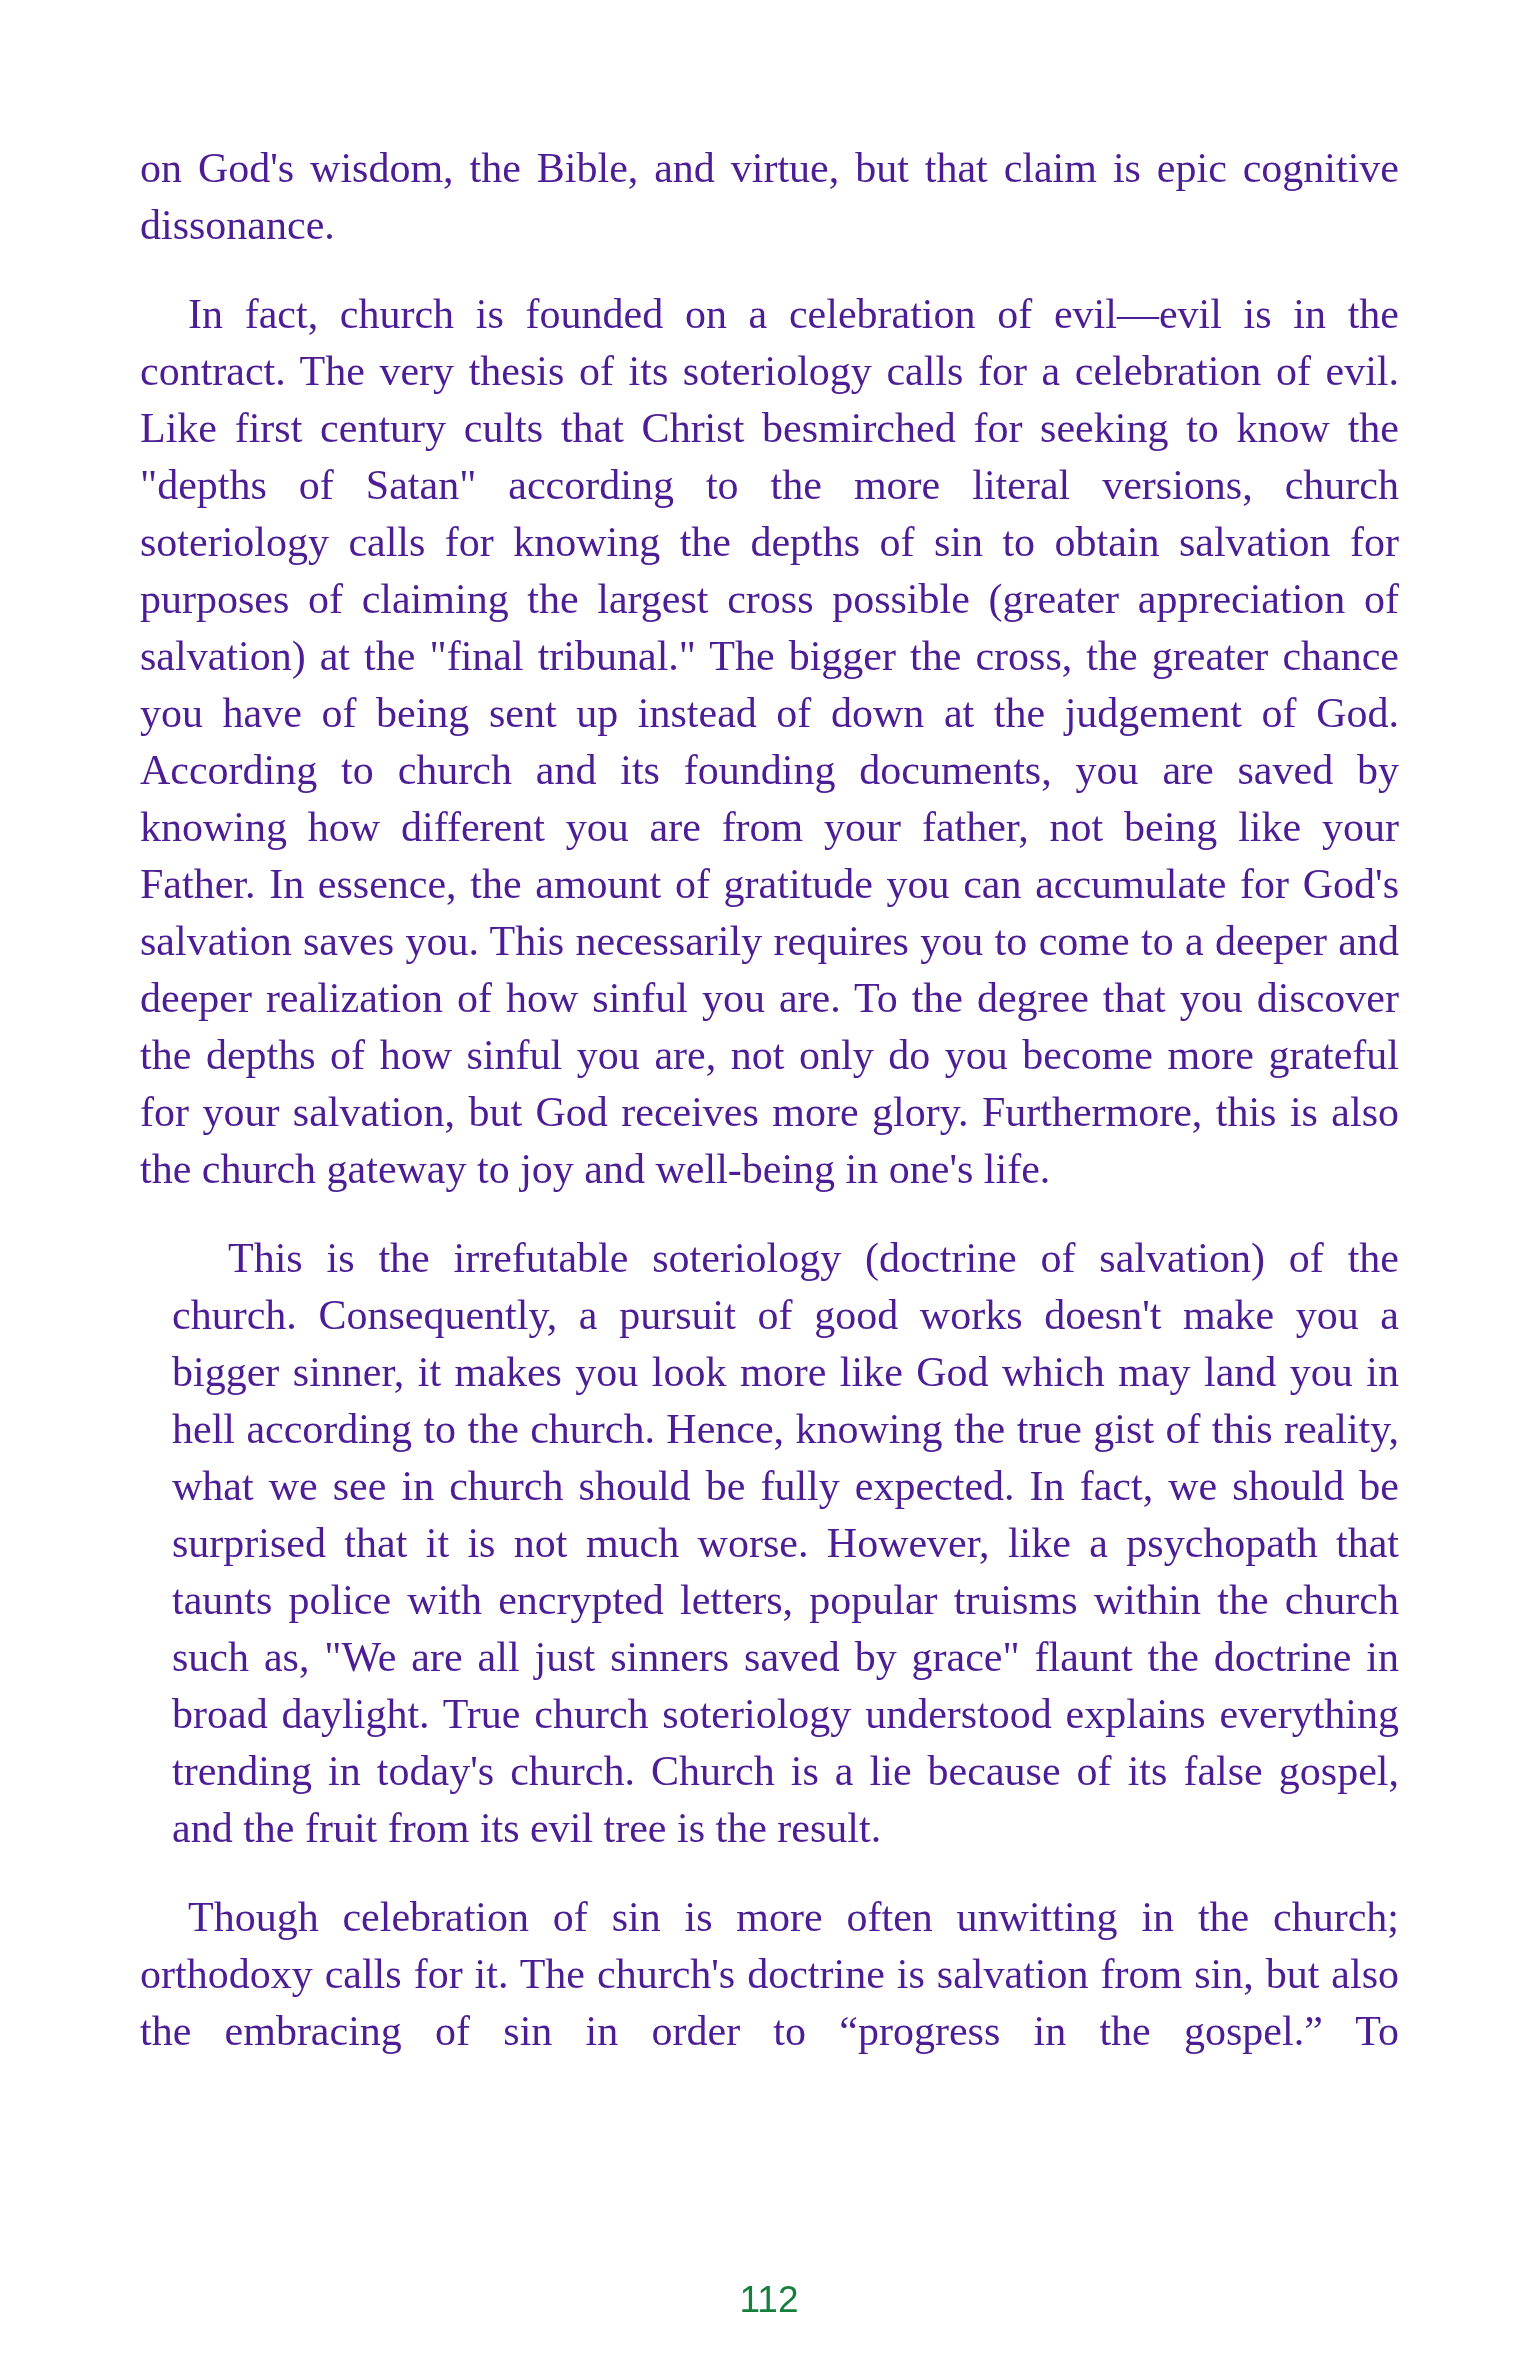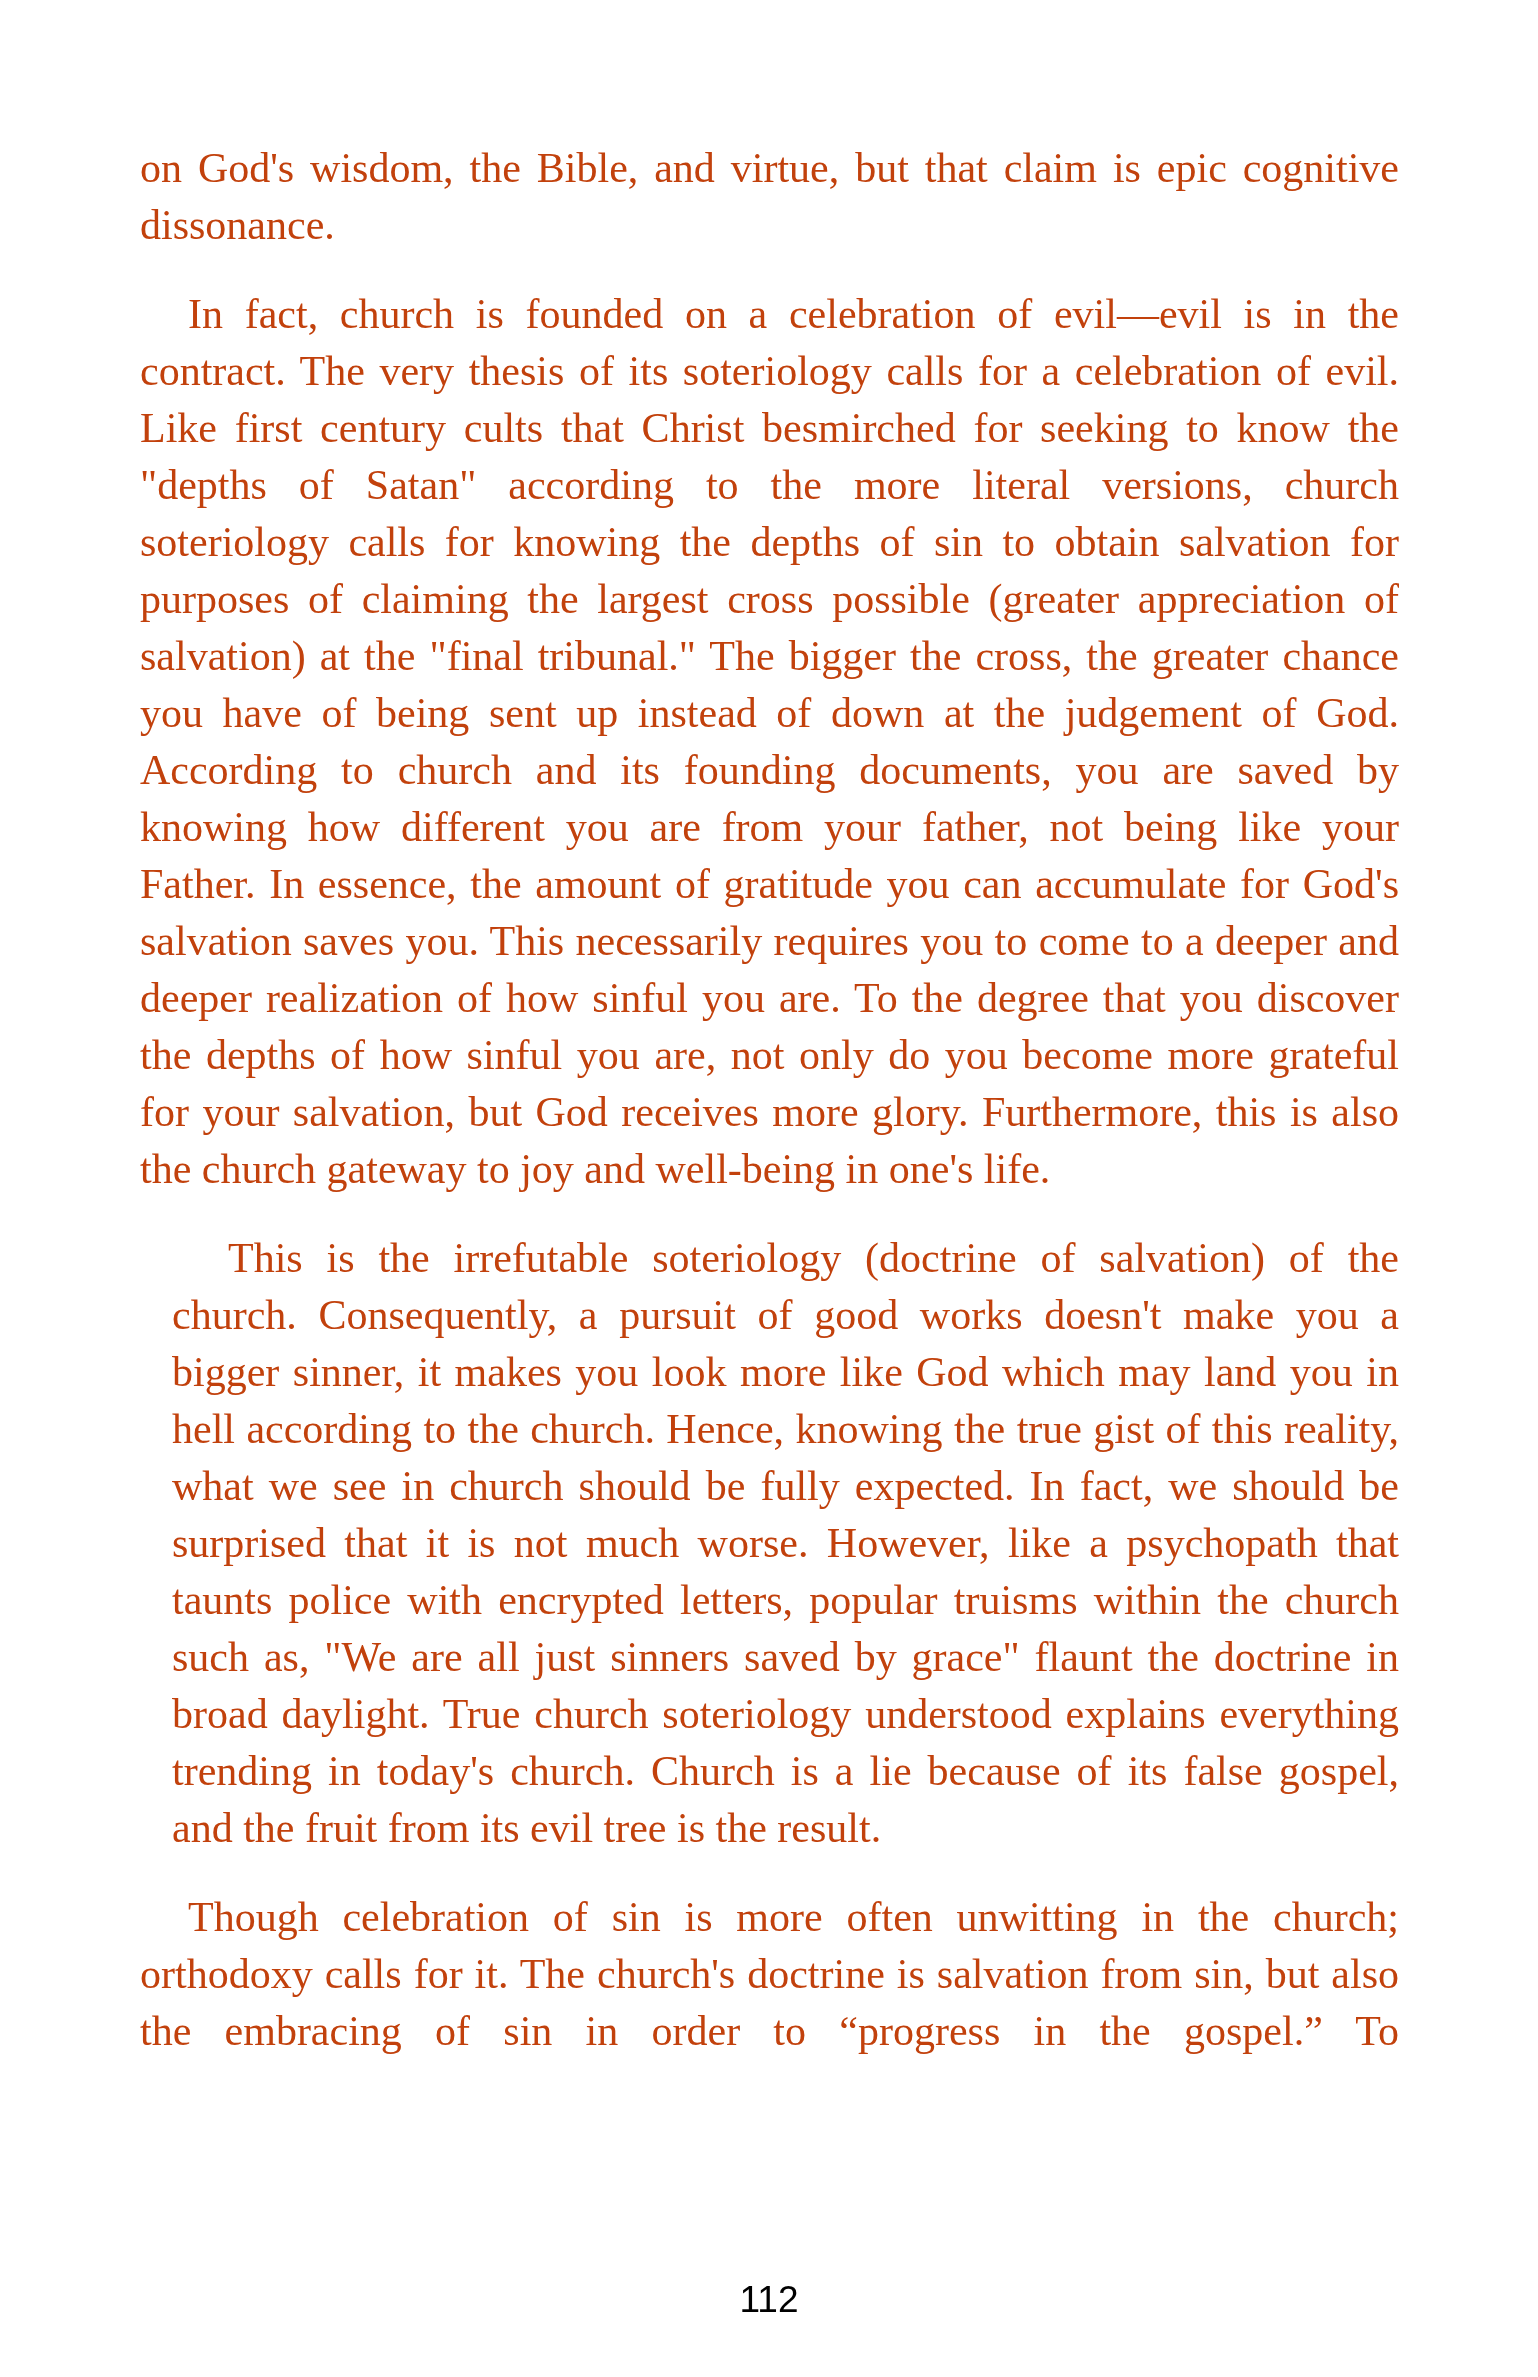--- a/index.html
+++ b/index.html
@@ -5,39 +5,39 @@
   html, body { margin: 0; padding: 0; background: #ffffff; }
   body { width: 1538px; height: 2377px; position: relative; overflow: hidden; }
   .page-body {
     position: absolute;
     left: 140px;
     top: 140px;
     width: 1259px;
     font-family: "Liberation Serif", serif;
     font-size: 42px;
     line-height: 57px;
-    color: #c2410c;
+    color: #4c1d95;
   }
   .para {
     margin: 0 0 32px 0;
     text-align: justify;
     text-indent: 48px;
     hyphens: none;
   }
   .para.noindent { text-indent: 0; }
   .para.extra-indent { text-indent: 56px; margin-left: 32px; }
   .page-number {
     position: absolute;
     left: 0;
     width: 1538px;
     top: 2279px;
     text-align: center;
     font-family: "Liberation Sans", sans-serif;
     font-size: 37px;
-    color: #000000;
+    color: #15803d;
   }
 </style>
 </head>
 <body>
 
 <div class="page-body">
   <p class="para noindent">on God's wisdom, the Bible, and virtue, but that claim is epic cognitive dissonance.</p>
   <p class="para">In fact, church is founded on a celebration of evil—evil is in the contract. The very thesis of its soteriology calls for a celebration of evil. Like first century cults that Christ besmirched for seeking to know the "depths of Satan" according to the more literal versions, church soteriology calls for knowing the depths of sin to obtain salvation for purposes of claiming the largest cross possible (greater appreciation of salvation) at the "final tribunal." The bigger the cross, the greater chance you have of being sent up instead of down at the judgement of God. According to church and its founding documents, you are saved by knowing how different you are from your father, not being like your Father. In essence, the amount of gratitude you can accumulate for God's salvation saves you. This necessarily requires you to come to a deeper and deeper realization of how sinful you are. To the degree that you discover the depths of how sinful you are, not only do you become more grateful for your salvation, but God receives more glory. Furthermore, this is also the church gateway to joy and well-being in one's life.</p>
   <p class="para extra-indent">This is the irrefutable soteriology (doctrine of salvation) of the church. Consequently, a pursuit of good works doesn't make you a bigger sinner, it makes you look more like God which may land you in hell according to the church. Hence, knowing the true gist of this reality, what we see in church should be fully expected. In fact, we should be surprised that it is not much worse. However, like a psychopath that taunts police with encrypted letters, popular truisms within the church such as, "We are all just sinners saved by grace" flaunt the doctrine in broad daylight. True church soteriology understood explains everything trending in today's church. Church is a lie because of its false gospel, and the fruit from its evil tree is the result.</p>
   <p class="para" style="text-align-last: justify;">Though celebration of sin is more often unwitting in the church; orthodoxy calls for it. The church's doctrine is salvation from sin, but also the embracing of sin in order to “progress in the gospel.” To</p>

